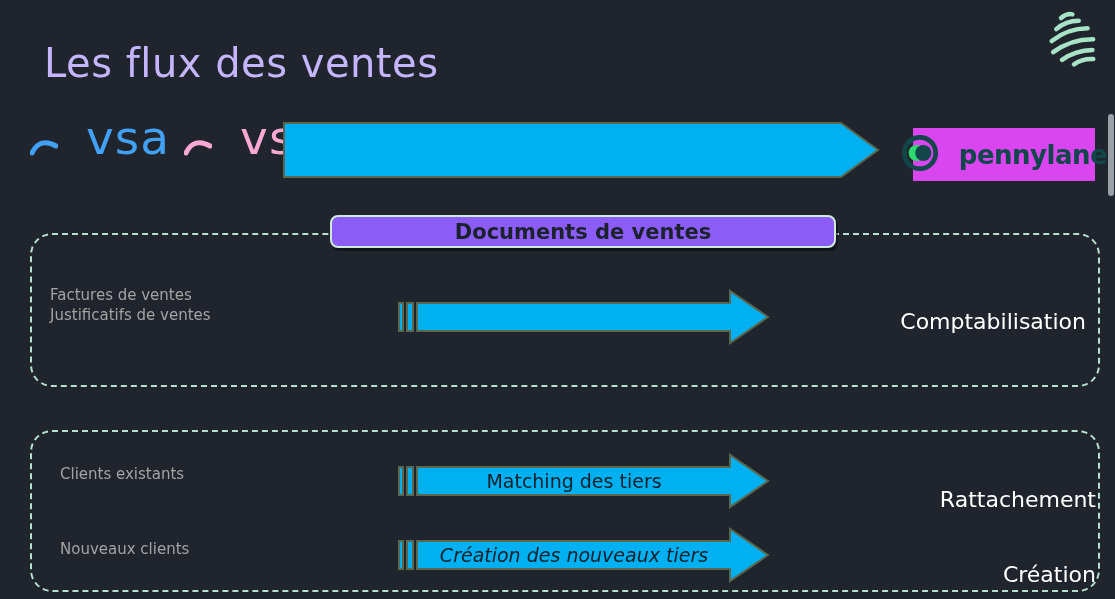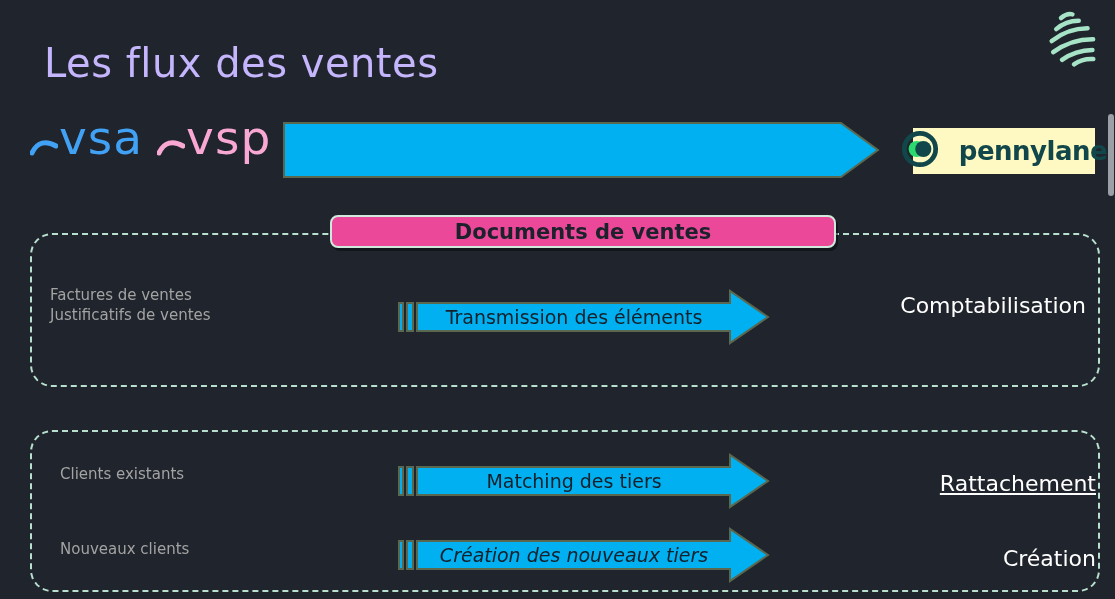--- a/index.html
+++ b/index.html
@@ -10,74 +10,74 @@
   }
 
   
   .page-title {
     position:absolute; left:44px; top:40px;
     font-size:40px; color:#c4b5fd; letter-spacing:0.5px;
   }
 
   
   .brand-row { position:absolute; left:30px; top:114px; display:flex; gap:14px; align-items:flex-start; }
-  .brand { display:flex; align-items:flex-start; }
+  .brand { display:flex; align-items:flex-start;gap:27px; }
   .brand .squiggle { margin-top:22px; margin-right:1px; }
   .brand-text { font-size:47px; line-height:1; font-weight:500; letter-spacing:1px; }
   .brand.vsa { color:#41a1f4; }
   .brand.vsp { color:#f9a8d4; }
 
   
   .sync-arrow { position:absolute; left:283px; top:122px; width:597px; height:56px; }
   .sync-arrow svg { position:absolute; left:0; top:0; }
   .sync-text { position:absolute; left:0; top:3px; width:560px; text-align:center; color:#18202a; }
   .sync-title { font-size:23px; }
   .sync-sub { font-size:17px; font-style:italic; margin-top:1px; }
 
   
   .pennylane-card {
-    position:absolute; left:913px; top:128px; width:182px; height:46px;
-    background:#fef9c3; display:flex; align-items:center; justify-content:center; gap:20px;
+    position:absolute; left:913px; top:128px; width:182px; height:53px;
+    background:#d946ef; display:flex; align-items:center; justify-content:center; gap:20px;
   }
   .pennylane-text { color:#11474a; font-weight:bold; font-size:26px; letter-spacing:-0.5px; }
 
   
   .swirl { position:absolute; left:1038px; top:6px; width:66px; height:66px; }
 
   
   .scroll-thumb { position:absolute; right:1px; top:114px; width:6px; height:82px; background:#9aa0a6; border-radius:3px; }
 
   
   .section-box {
     position:absolute; left:30px; width:1066px;
     border:2px dashed #b7e1ce; border-radius:22px;
   }
   .box-1 { top:233px; height:150px; }
   .box-2 { top:430px; height:158px; }
 
   
   .pill {
     position:absolute; left:330px; width:502px; height:29px;
-    background:#ec4899; border:2px solid #cfeadd; border-radius:8px;
+    background:#8b5cf6; border:2px solid #cfeadd; border-radius:8px;
     display:flex; align-items:center; justify-content:center;
     font-weight:bold; font-size:21px; color:#1c222c;
     box-shadow:2px 3px 0 rgba(6,10,16,0.55);
   }
   .pill-1 { top:215px; }
   .pill-2 { top:406px; }
 
   
   .source-label { position:absolute; color:#a3a3a3; font-size:15px; line-height:1.3; }
   .src-1 { left:50px; top:286px; }
   .src-2 { left:60px; top:465px; }
   .src-3 { left:60px; top:540px; }
 
-  .target-label { position:absolute; color:#ffffff; font-size:22px; text-align:right; }
+  .target-label { position:absolute; color:#ffffff; font-size:22px; text-align:right;margin-top:16px; }
   .tgt-1 { right:29px; top:293px; }
-  .tgt-2 { right:19px; top:471px;text-decoration:underline; }
+  .tgt-2 { right:19px; top:471px; }
   .tgt-3 { right:19px; top:546px; }
 
   
   .striped-arrow { position:absolute; width:372px; height:58px; }
   .arrow-1 { left:398px; top:288px; }
   .arrow-2 { left:398px; top:452px; }
   .arrow-3 { left:398px; top:526px;font-style:italic; }
   .striped-arrow svg { position:absolute; left:0; top:0; }
   .arrow-label {
     position:absolute; left:20px; top:15px; width:312px; height:28px;
@@ -152,21 +152,20 @@
   </div>
 
   <div class="striped-arrow arrow-1">
     <svg width="372" height="58" viewBox="0 0 372 58">
       <g fill="#00b0f0" stroke="#5a684f" stroke-width="2">
         <rect x="1" y="15" width="4" height="28"></rect>
         <rect x="9" y="15" width="6" height="28"></rect>
         <polygon points="19,15 332,15 332,3 370,29 332,55 332,43 19,43"></polygon>
       </g>
     </svg>
-    <div class="arrow-label">Transmission des éléments</div>
   </div>
 
   <div class="target-label tgt-1">Comptabilisation</div>
 
   <div class="section-box box-2"></div>
 
   <div class="source-label src-2">
     <div>Clients existants</div>
   </div>
 

